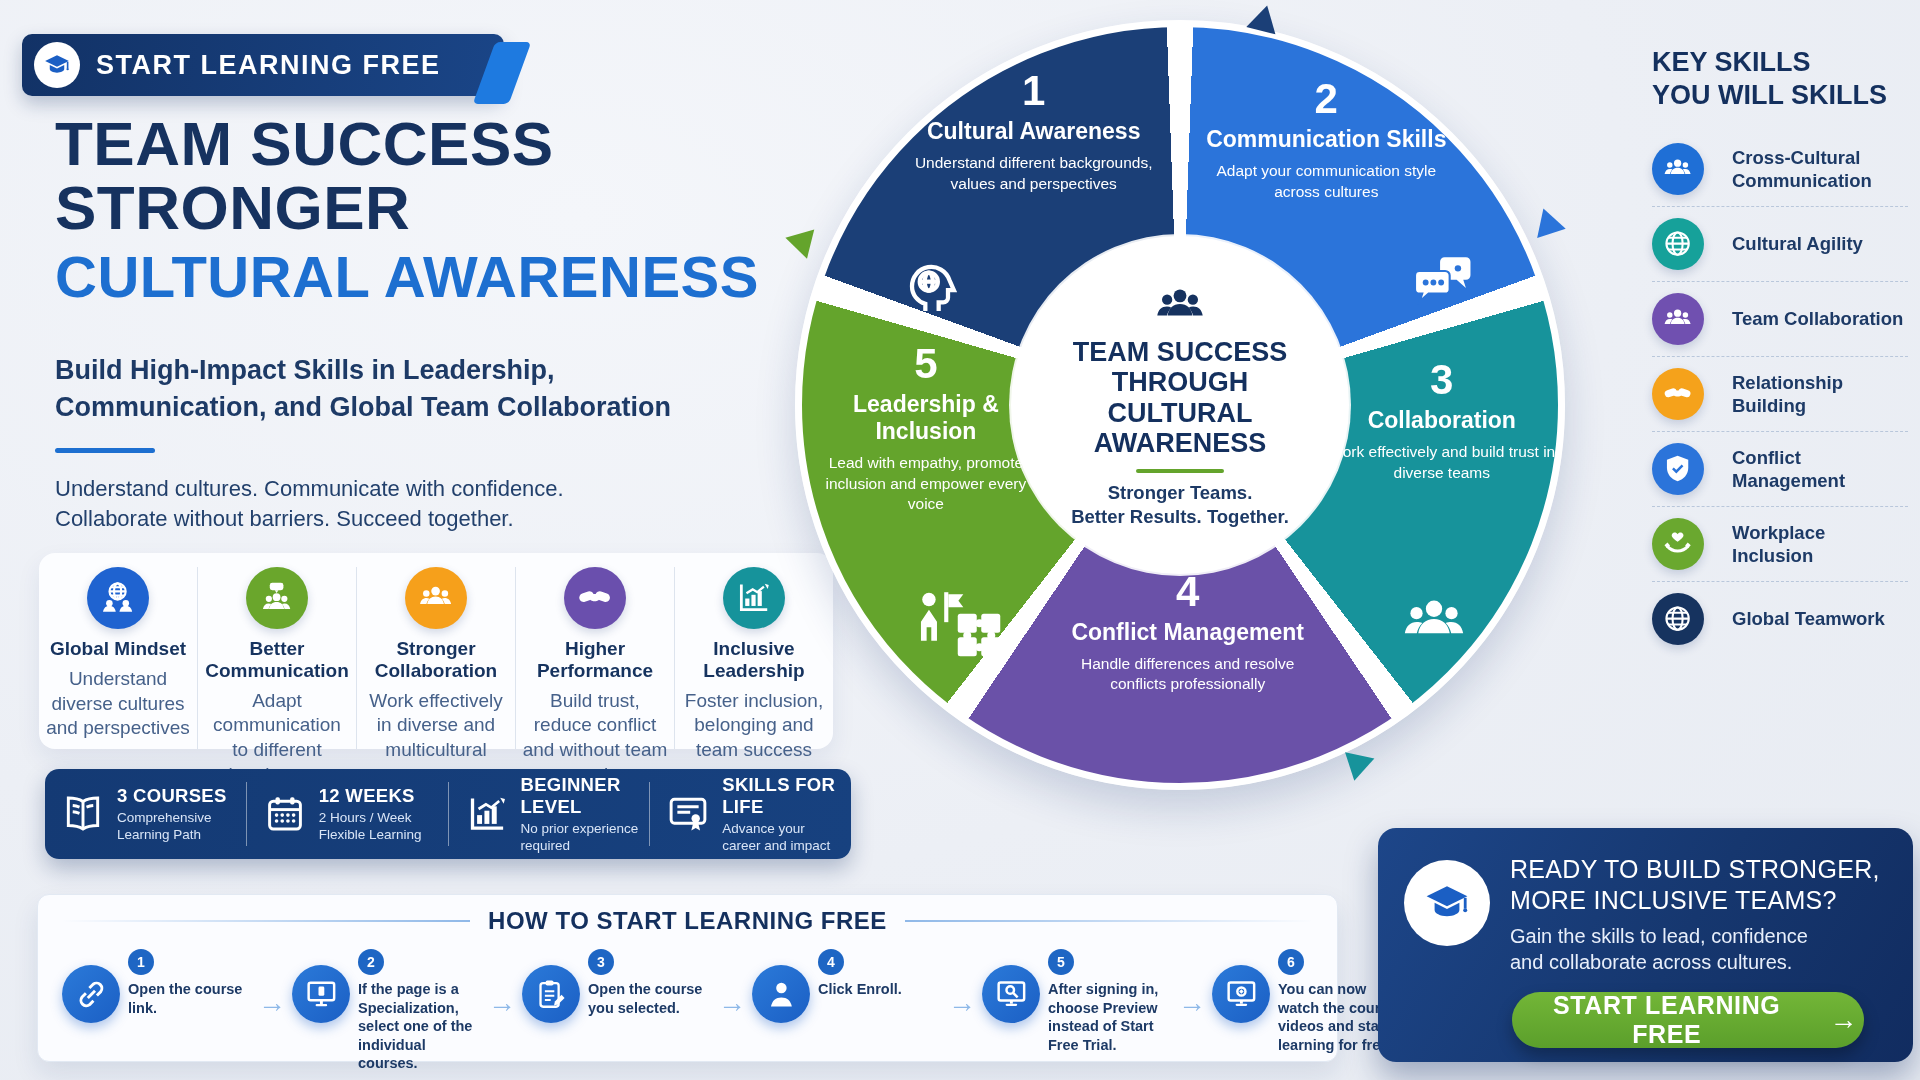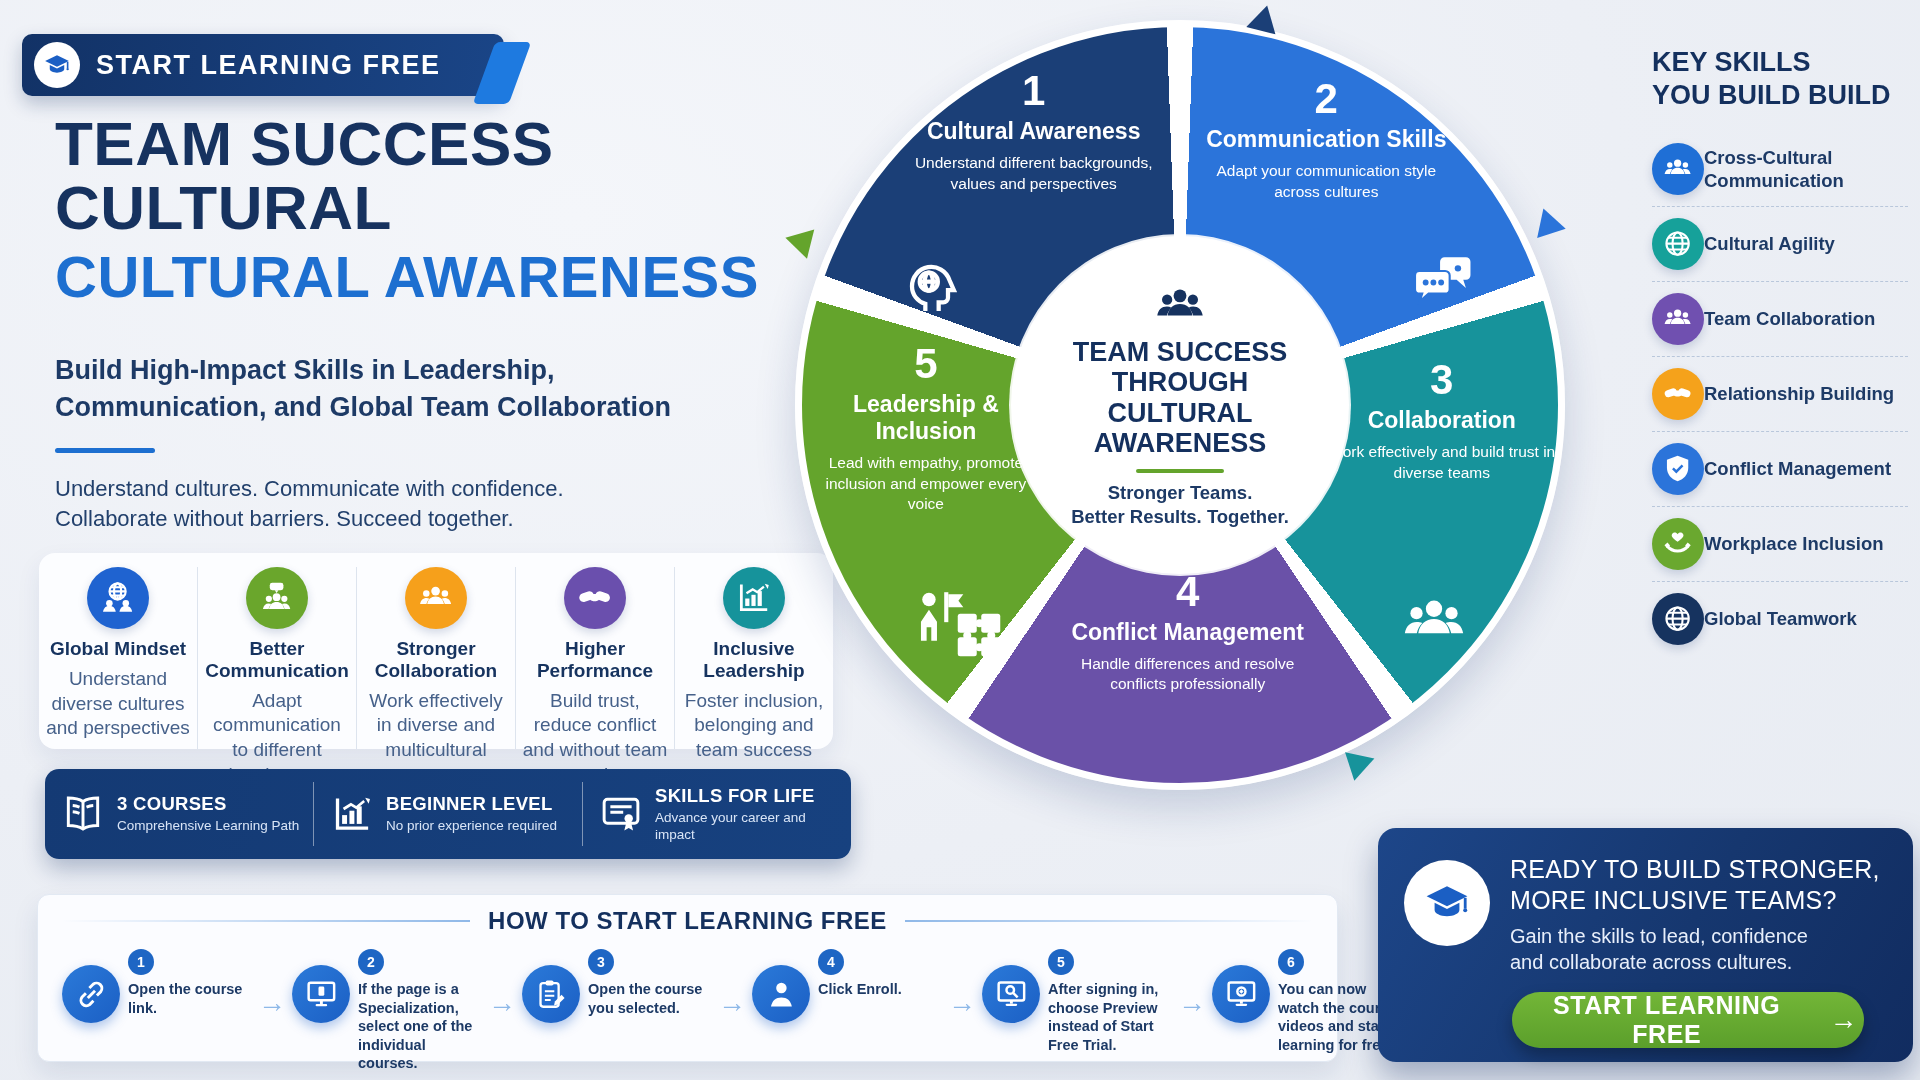--- a/index.html
+++ b/index.html
@@ -90,21 +90,21 @@
   .seg-title{font-size:23px;font-weight:bold;line-height:1.15;margin-top:6px}
   .seg-desc{font-size:15.5px;line-height:1.32;margin-top:9px}
   .seg-icon{position:absolute;color:#fff}
   .seg-icon svg{width:100%;height:100%;fill:currentColor}
   .wa{position:absolute;width:0;height:0;border-left:15px solid transparent;border-right:15px solid transparent;border-bottom:26px solid var(--c)}
 
   
   .keyskills{left:1652px;top:46px;width:256px}
   .ks-title{font-size:27px;font-weight:bold;color:#14305e;line-height:1.22}
   .ks-list{margin-top:20px}
-  .ks-item{display:flex;align-items:center;gap:0;padding:11px 0}
+  .ks-item{display:flex;align-items:center;gap:28px;padding:11px 0}
   .ks-item + .ks-item{border-top:1px dashed #b9c7db}
   .ks-item .ic{width:52px;height:52px}
   .ks-label{font-size:18.5px;font-weight:bold;color:#1d3a66;line-height:1.25}
 
   
   .cta{left:1378px;top:828px;width:535px;height:234px;border-radius:18px;
     background:linear-gradient(120deg,#1d4689 0%,#16376f 55%,#112c60 100%);
     box-shadow:0 16px 32px rgba(16,44,96,.35);padding:26px 24px 0 26px;box-sizing:border-box}
   .cta-top{display:flex;gap:20px;align-items:flex-start}
   .cta-cap{width:86px;height:86px;border-radius:50%;background:#fff;display:flex;align-items:center;justify-content:center;color:#1b5fc4;flex:none;margin-top:6px}
@@ -318,21 +318,21 @@
   <span class="cap-circle">
       <svg>
         <use href="#sym-gradcap"></use>
       </svg>
     </span>
   <span class="banner-label">START LEARNING FREE</span>
 </div>
 
 <div class="abs hero-title">
   <span class="t-navy">TEAM SUCCESS</span>
-  <span class="t-navy">CULTURAL</span>
+  <span class="t-navy">STRONGER</span>
   <span class="t-blue">CULTURAL AWARENESS</span>
 </div>
 
 <div class="abs hero-sub">Build High-Impact Skills in Leadership, Communication, and Global Team Collaboration</div>
 <div class="abs hero-rule"></div>
 <div class="abs hero-tag">
   <span>Understand cultures. Communicate with confidence.</span>
   <span>Collaborate without barriers. Succeed together.</span>
 </div>
 
@@ -389,20 +389,29 @@
     <span class="s-icon"><svg>
           <use href="#sym-book"></use>
         </svg></span>
     <div>
         <div class="s-title">3 COURSES</div>
       <div class="s-desc">Comprehensive Learning Path</div>
       </div>
   </div>
   <div class="stat">
     <span class="s-icon"><svg>
+          <use href="#sym-calendar"></use>
+        </svg></span>
+    <div>
+        <div class="s-title">12 WEEKS</div>
+      <div class="s-desc">2 Hours / Week Flexible Learning</div>
+      </div>
+  </div>
+  <div class="stat">
+    <span class="s-icon"><svg>
           <use href="#sym-chart-growth"></use>
         </svg></span>
     <div>
         <div class="s-title">BEGINNER LEVEL</div>
       <div class="s-desc">No prior experience required</div>
       </div>
   </div>
   <div class="stat">
     <span class="s-icon"><svg>
           <use href="#sym-certificate"></use>
@@ -557,21 +566,21 @@
     <div class="wc-tag">
       <span>Stronger Teams.</span>
       <span>Better Results. Together.</span>
     </div>
   </div>
 </div>
 
 <div class="abs keyskills">
   <div class="ks-title">
     <span>KEY SKILLS</span><br>
-    <span>YOU BUILD BUILD</span>
+    <span>YOU WILL SKILLS</span>
   </div>
   <div class="ks-list">
     <div class="ks-item">
       <span class="ic" style="background:#1f6fd6">
           <svg>
             <use href="#sym-people"></use>
           </svg>
         </span>
       <span class="ks-label">Cross-Cultural Communication</span>
     </div>

